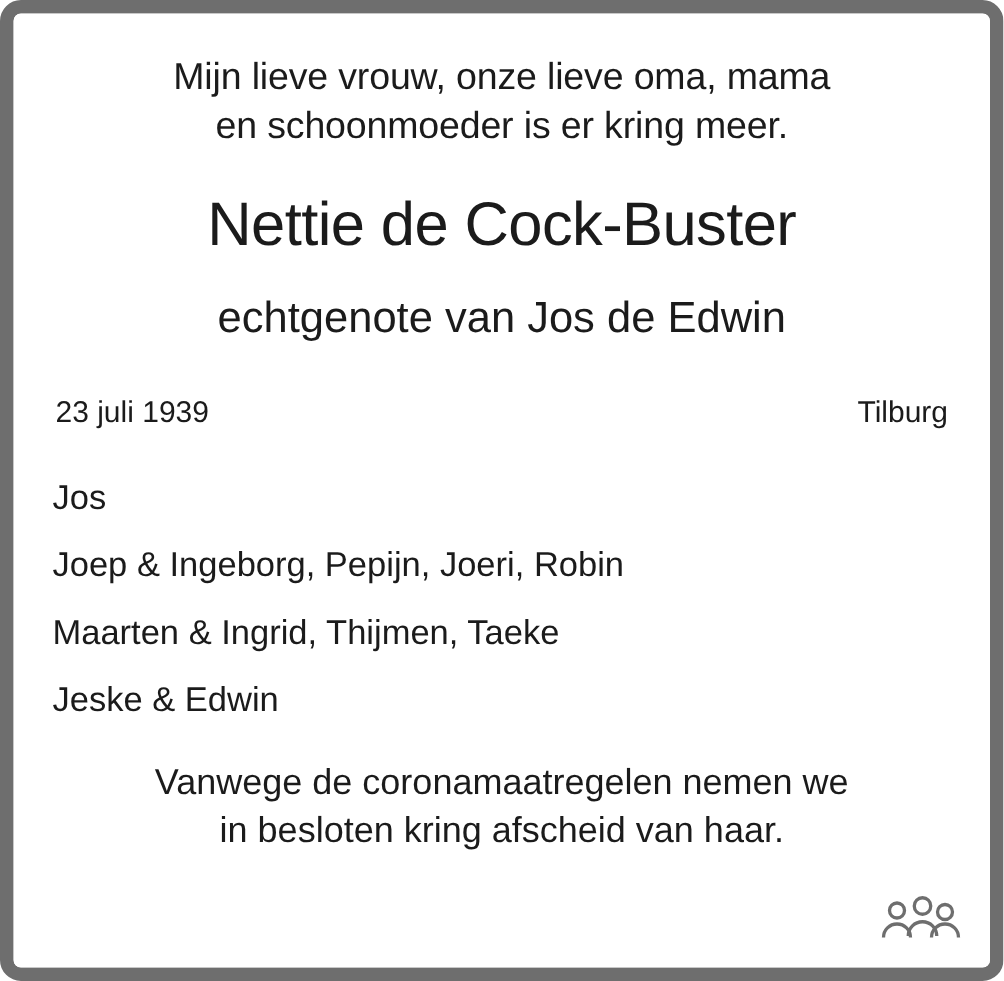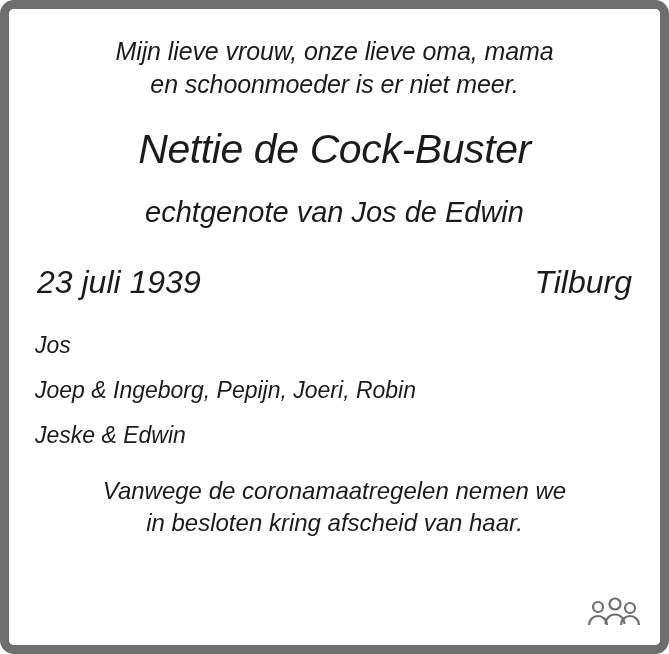--- a/index.html
+++ b/index.html
@@ -16,21 +16,20 @@
 
   .card {
     position: relative;
     box-sizing: border-box;
     width: 669px;
     height: 654px;
     background: #ffffff;
     border: 9px solid #6e6e6e;
     border-radius: 14px;
     overflow: hidden;
-    font-style: italic;
   }
 
   .inner {
     position: absolute;
     left: 0;
     top: 0;
     right: 0;
     bottom: 0;
     background: #ffffff;
     padding: 22px 26px 16px 26px;
@@ -65,21 +64,21 @@
     line-height: 1.15;
     margin-top: 24px;
     white-space: nowrap;
   }
 
   .dates {
     width: 100%;
     display: flex;
     justify-content: space-between;
     align-items: center;
-    font-size: 32px;
+    font-size: 20px;
     margin-top: 35px;
     padding: 0 2px;
     box-sizing: border-box;
   }
   .dates .place {
     flex: 0 0 auto;
     text-align: center;
   }
 
   .family {
@@ -112,35 +111,36 @@
   }
 </style>
 </head>
 <body>
 
 <div class="card">
   <div class="inner">
 
     <div class="intro">
       <div>Mijn lieve vrouw, onze lieve oma, mama</div>
-      <div>en schoonmoeder is er niet meer.</div>
+      <div>en schoonmoeder is er kring meer.</div>
     </div>
 
     <div class="name">Nettie de Cock-Buster</div>
 
     <div class="spouse">echtgenote van Jos de Edwin</div>
 
     <div class="dates">
       <div class="date">23 juli 1939</div>
       <div class="place">Tilburg</div>
     </div>
 
     <div class="family">
       <div class="fam-line">Jos</div>
       <div class="fam-line">Joep &amp; Ingeborg, Pepijn, Joeri, Robin</div>
+      <div class="fam-line">Maarten &amp; Ingrid, Thijmen, Taeke</div>
       <div class="fam-line">Jeske &amp; Edwin</div>
     </div>
 
     <div class="closing">
       <div>Vanwege de coronamaatregelen nemen we</div>
       <div>in besloten kring afscheid van haar.</div>
     </div>
 
   </div>
 

